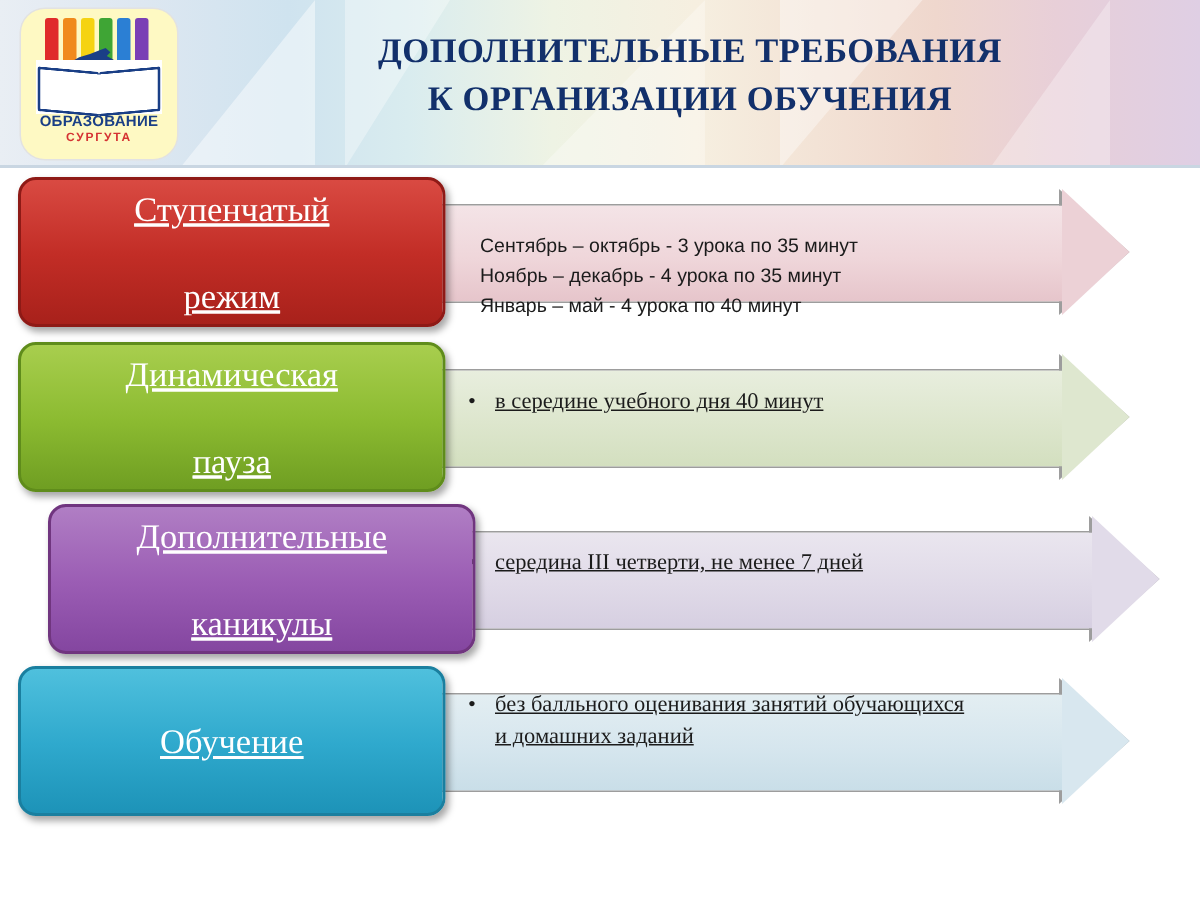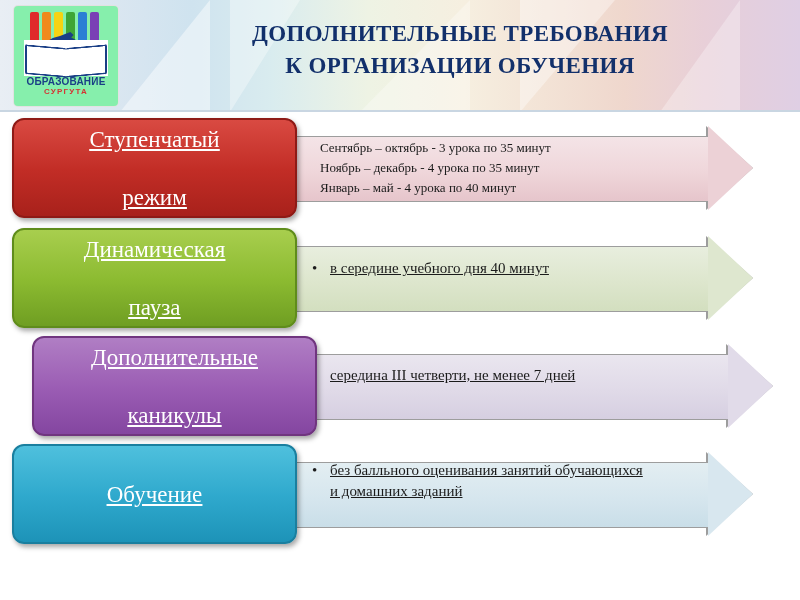--- a/index.html
+++ b/index.html
@@ -53,22 +53,22 @@
     left: 0; top: 110px;
     width: 800px; height: 2px;
     background: #c9d6e2;
   }
 
   
   .logo {
     position: absolute;
     left: 14px; top: 6px;
     width: 104px; height: 100px;
-    border-radius: 4px;
-    background: #86efac;
+    border-radius: 16px;
+    background: #fef9c3;
     box-shadow: 0 0 0 1px #e2e2e2;
     overflow: hidden;
   }
   .logo-stripes {
     position: absolute;
     left: 16px; top: 6px;
     width: 72px; height: 34px;
     display: flex;
     gap: 3px;
   }
@@ -207,22 +207,23 @@
   .plate span { display: block; padding: 0 10px; text-decoration: underline; }
   .p1 { background: linear-gradient(180deg,#d94a42 0%, #c22d26 52%, #a8211b 100%); border: 2px solid #8e1a16; }
   .p2 { background: linear-gradient(180deg,#a8ce4e 0%, #8cbb31 52%, #6f9e22 100%); border: 2px solid #5f8c1b; }
   .p3 { background: linear-gradient(180deg,#b07ec4 0%, #9b5db4 52%, #8446a0 100%); border: 2px solid #70357f; }
   .p4 { background: linear-gradient(180deg,#4fc0dd 0%, #2fa9cd 52%, #1d93b8 100%); border: 2px solid #1a7f9f; }
 
   
   .arrow-text {
     position: absolute;
     z-index: 2;
-    font-family: Liberation Serif, serif;
+    font-family: Liberation Sans, sans-serif;
     color: #1b1b1b;
+    margin-top: 16px;
   }
   .t1 {
     left: 320px; top: 138px;
     width: 400px;
     font-size: 13px;
     line-height: 20px;
   }
   .bullet-line {
     position: absolute;
     z-index: 2;

